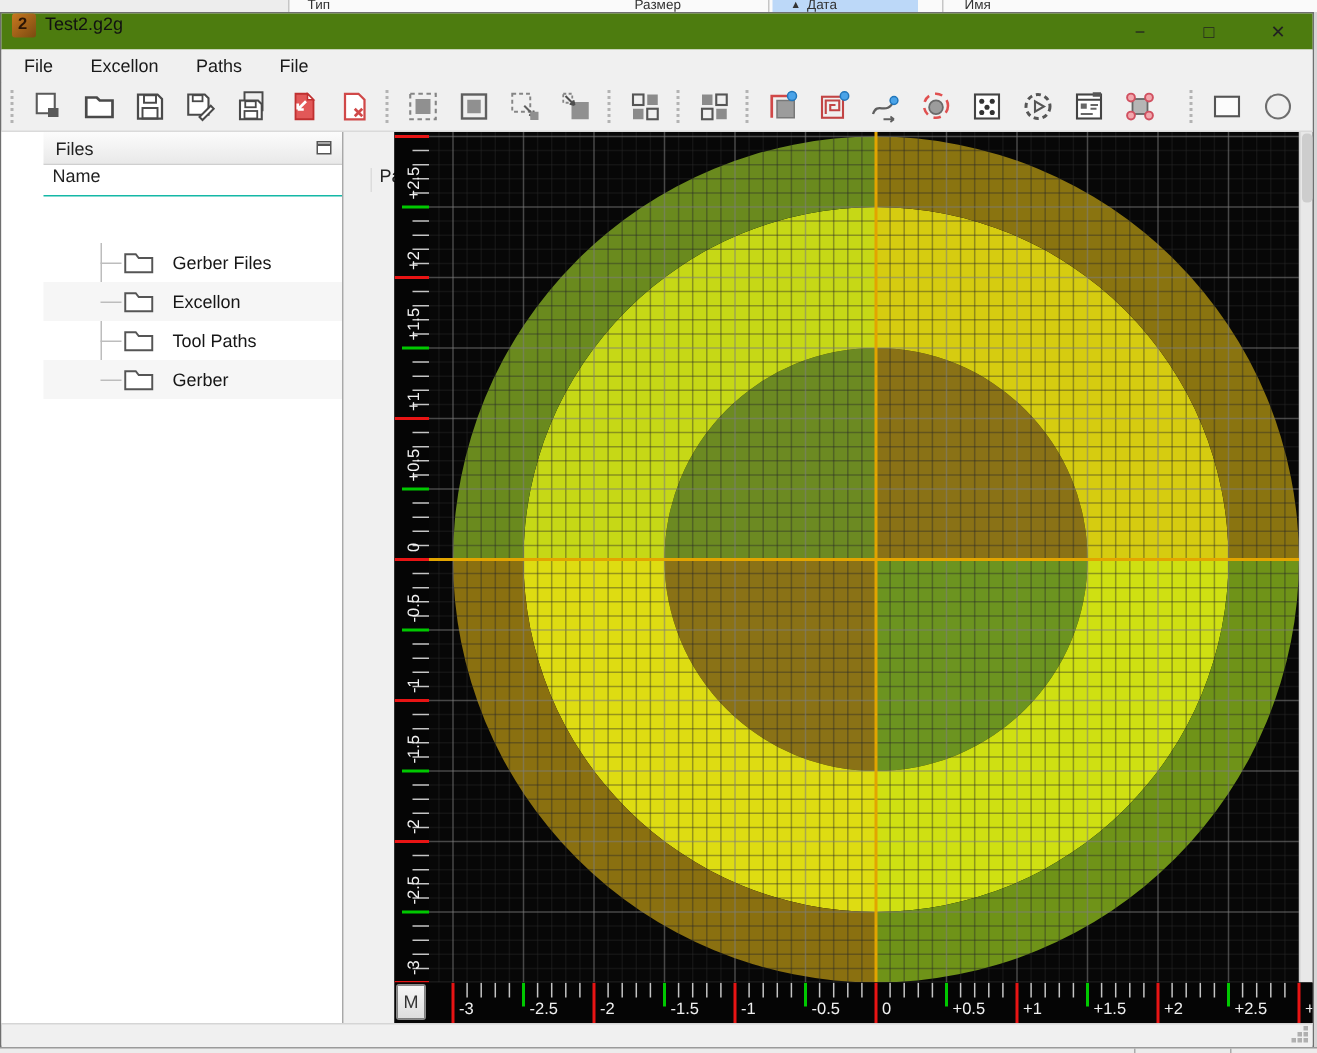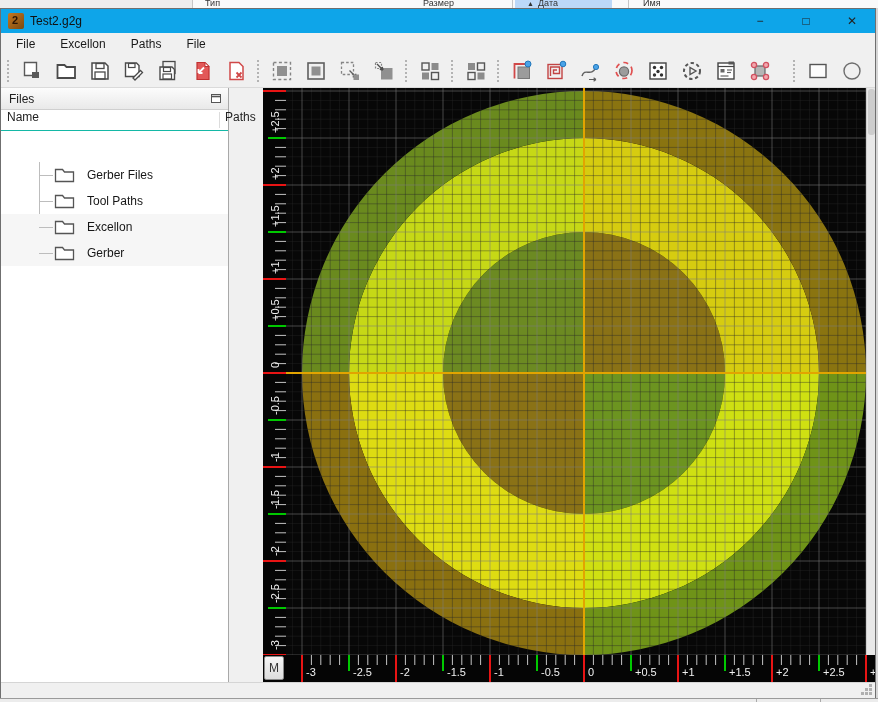--- a/index.html
+++ b/index.html
@@ -12,21 +12,21 @@
   .bg-top .hdrtxt{position:absolute;top:-1px;font-size:9px;color:#333;line-height:9px;}
   .bg-top .sel{position:absolute;left:515px;top:0;width:97px;height:8px;background:#bcd8f8;}
   .bg-top .div{position:absolute;top:0;width:1px;height:8px;background:#c6c6c6;}
   .bg-bottom{position:absolute;left:0;top:698px;width:878px;height:4px;background:#ececec;border-top:1px solid #9a9a9a;box-sizing:border-box;}
   .bg-bottom .div{position:absolute;top:0;width:1px;height:4px;background:#aaa;}
 
   
   .appwin{position:absolute;left:0;top:8px;width:876px;height:690px;background:#f0f0f0;
           border:1px solid #6f6f6f;box-sizing:border-box;}
 
-  .titlebar{height:24px;background:#0ea5e9;display:flex;align-items:center;}
+  .titlebar{height:24px;background:#4d7c0f;display:flex;align-items:flex-start;}
   .appicon{width:16px;height:16px;margin:0 6px 0 7px;border-radius:2px;
            background:linear-gradient(135deg,#c87820,#7a4a10);position:relative;flex:0 0 auto;}
   .appicon:before{content:"2";position:absolute;left:4px;top:1px;font-size:11px;font-weight:bold;color:#2a1505;}
   .title-text{font-size:12px;color:#111;}
   .wbtns{margin-left:auto;display:flex;height:100%;}
   .wbtn{width:46px;height:100%;display:flex;align-items:center;justify-content:center;
         font-size:12px;color:#222;cursor:default;}
 
   .menubar{height:22px;background:#f0f0f0;display:flex;align-items:center;padding-left:6px;}
   .menu-item{font-size:12px;color:#1a1a1a;padding:2px 9px 3px 9px;margin-right:7px;}
@@ -34,21 +34,21 @@
   .toolbar{height:33px;background:#f0f0f0;border-bottom:1px solid #dadada;box-sizing:border-box;
            display:flex;align-items:center;padding-left:2px;}
   .tb{width:26px;height:28px;border:none;background:transparent;padding:1px;margin:0 4px 0 4px;
       display:flex;align-items:center;justify-content:center;}
   .handle{width:2px;height:22px;border-left:2px dotted #b3b3b3;margin:0 6px 0 4px;}
   .vsep{width:1px;height:24px;background:#c9c9c9;margin:0 6px;}
 
   .main{position:relative;height:594px;background:#f0f0f0;}
 
   
-  .files{position:absolute;left:0;top:0;width:228px;height:594px;background:#fff;border-right:1px solid #a8a8a8;box-sizing:border-box;}
+  .files{position:absolute;left:0;top:0;width:228px;height:594px;background:#fff;border-right:1px solid #a8a8a8;box-sizing:border-box;padding-left:28px;}
   .files-header{height:22px;background:linear-gradient(#fcfcfc,#e9e9e9);border-bottom:1px solid #cfcfcf;
                 display:flex;align-items:center;padding:0 6px 0 8px;box-sizing:border-box;}
   .files-header .t{font-size:12px;color:#222;}
   .float-btn{margin-left:auto;display:flex;align-items:center;}
   .cols{height:20px;display:flex;align-items:flex-start;border-bottom:1px solid #14b8a6;position:relative;}
   .col-name{font-size:12px;color:#222;padding-left:6px;}
   .col-side{position:absolute;left:224px;font-size:12px;color:#222;}
   .col-div{position:absolute;left:218px;top:2px;width:1px;height:16px;background:#dcdcdc;}
   .tree{position:relative;margin-top:31px;}
   .trow{position:relative;height:26px;display:flex;align-items:center;}
@@ -322,33 +322,33 @@
         </div>
         <div class="tree">
           <div class="trunk" style="height:92px"></div>
           <div class="trow">
             <div class="stub" style="top:13px"></div>
             <span class="f-icon"><svg width="21" height="16" viewBox="0 0 21 16">
                   <path d="M1.5 14.5 v-12 h7 l2 2.5 h9 v9.5 z" fill="#fff" stroke="#555" stroke-width="1.3"></path>
                 </svg></span>
             <span class="t-label">Gerber Files</span>
           </div>
+          <div class="trow alt">
+            <div class="stub" style="top:13px"></div>
+            <span class="f-icon"><svg width="21" height="16" viewBox="0 0 21 16">
+                  <path d="M1.5 14.5 v-12 h7 l2 2.5 h9 v9.5 z" fill="#fff" stroke="#555" stroke-width="1.3"></path>
+                </svg></span>
+            <span class="t-label">Excellon</span>
+          </div>
           <div class="trow">
             <div class="stub" style="top:13px"></div>
             <span class="f-icon"><svg width="21" height="16" viewBox="0 0 21 16">
                   <path d="M1.5 14.5 v-12 h7 l2 2.5 h9 v9.5 z" fill="#fff" stroke="#555" stroke-width="1.3"></path>
                 </svg></span>
             <span class="t-label">Tool Paths</span>
-          </div>
-          <div class="trow alt">
-            <div class="stub" style="top:13px"></div>
-            <span class="f-icon"><svg width="21" height="16" viewBox="0 0 21 16">
-                  <path d="M1.5 14.5 v-12 h7 l2 2.5 h9 v9.5 z" fill="#fff" stroke="#555" stroke-width="1.3"></path>
-                </svg></span>
-            <span class="t-label">Excellon</span>
           </div>
           <div class="trow alt">
             <div class="stub" style="top:13px"></div>
             <span class="f-icon"><svg width="21" height="16" viewBox="0 0 21 16">
                   <path d="M1.5 14.5 v-12 h7 l2 2.5 h9 v9.5 z" fill="#fff" stroke="#555" stroke-width="1.3"></path>
                 </svg></span>
             <span class="t-label">Gerber</span>
           </div>
         </div>
       </div>

